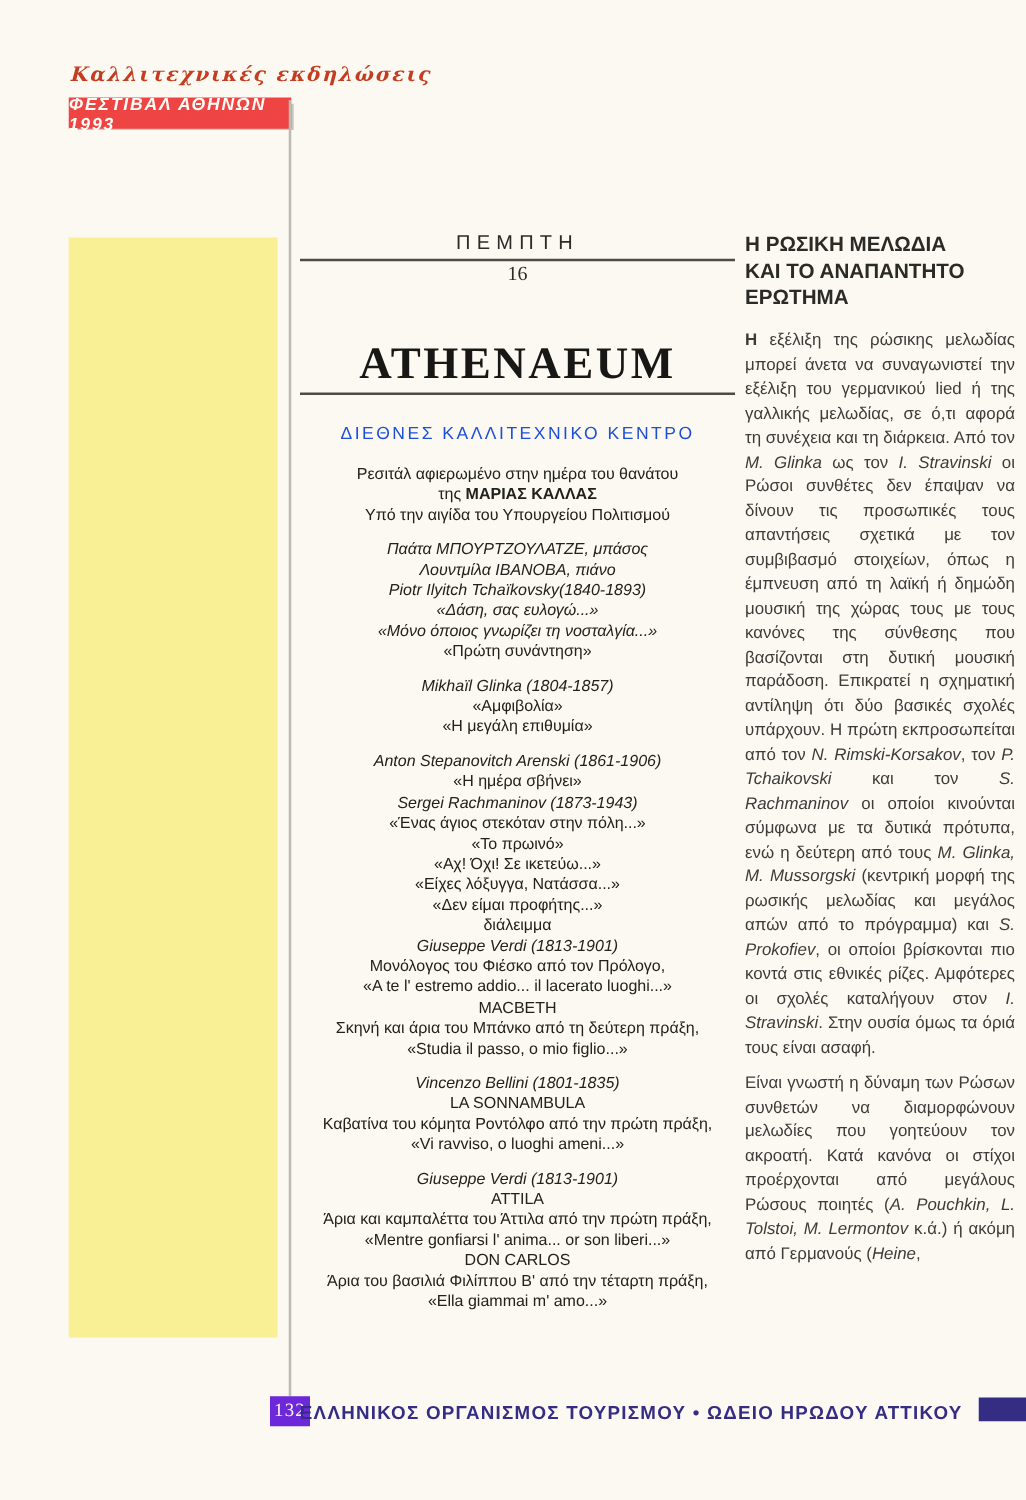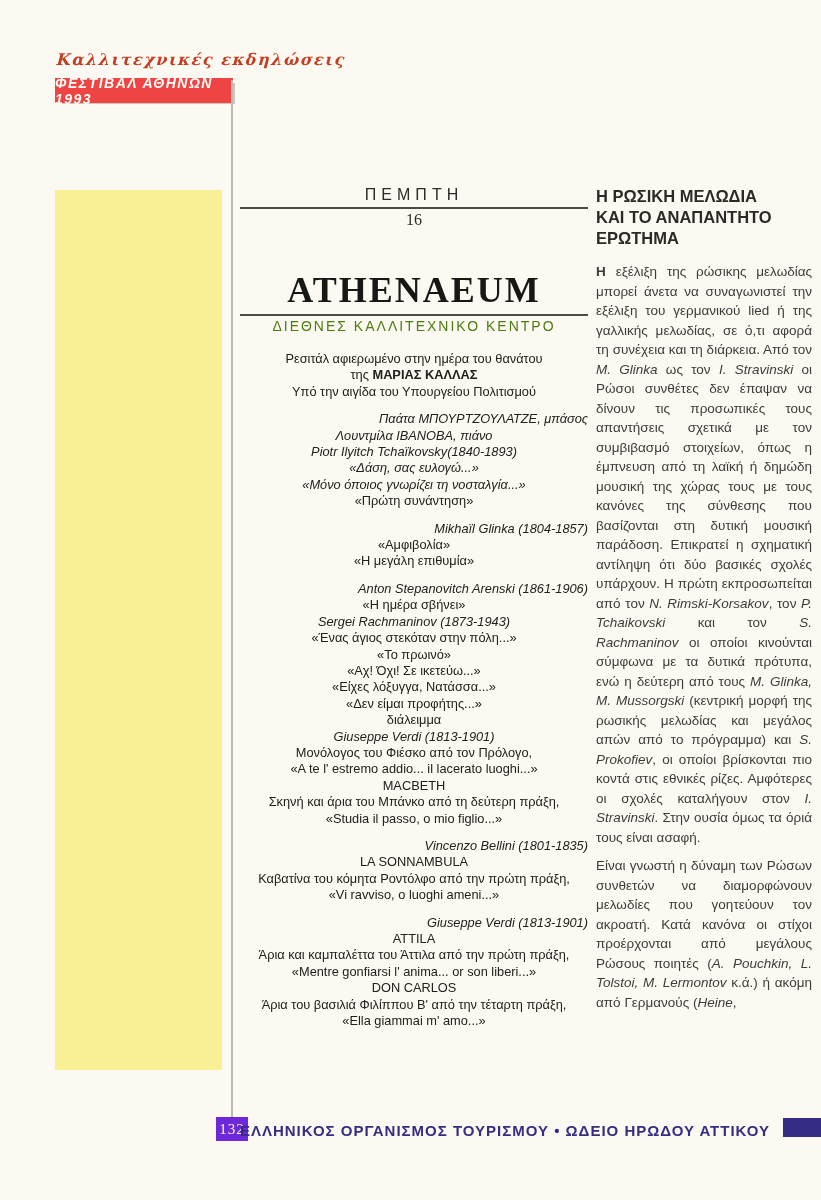--- a/index.html
+++ b/index.html
@@ -15,23 +15,23 @@
   
   .yellow-band{position:absolute;left:55px;top:190px;width:167px;height:880px;background:#f9ef94;}
   .vline{position:absolute;left:231px;top:80px;width:2px;height:1037px;background:#bcbab4;}
   
   .program-col{position:absolute;left:240px;top:186px;width:348px;text-align:center;color:#1f1f1f;}
   .day{font-size:16px;letter-spacing:5px;color:#2b2b28;}
   .rule{border:0;border-top:2px solid #4c4c45;margin:3px 0 2px 0;}
   .date{font-family:"Liberation Serif",serif;font-size:16px;color:#2b2b28;margin-top:2px;}
   .venue-title{margin-top:40px;font-family:"Liberation Serif",serif;font-weight:600;
         font-size:36px;letter-spacing:2px;color:#171715;}
-  .venue-sub{font-size:14px;letter-spacing:2px;color:#4d7c0f;margin-top:2px;}
+  .venue-sub{font-size:14px;letter-spacing:2px;color:#1d4ed8;margin-top:22px;}
   .plines{margin-top:17px;font-size:12.8px;line-height:16.4px;color:#21211d;}
-  .pline.gap{margin-top:11px;text-align:right;}
+  .pline.gap{margin-top:11px;}
   .pline .it{font-style:italic;}
   .pline .bd{font-weight:bold;text-align:right;}
   
   .article-col{position:absolute;left:596px;top:186px;width:216px;color:#3c3c3a;}
   .article-title div{font-size:16.5px;font-weight:bold;line-height:21px;color:#2a2a26;}
   .article-body{margin-top:13px;}
   .article-body p{margin:0 0 9px 0;font-size:13.5px;line-height:19.5px;text-align:justify;}
   .article-body .it{font-style:italic;}
   .article-body .bd{font-weight:bold;}
   

